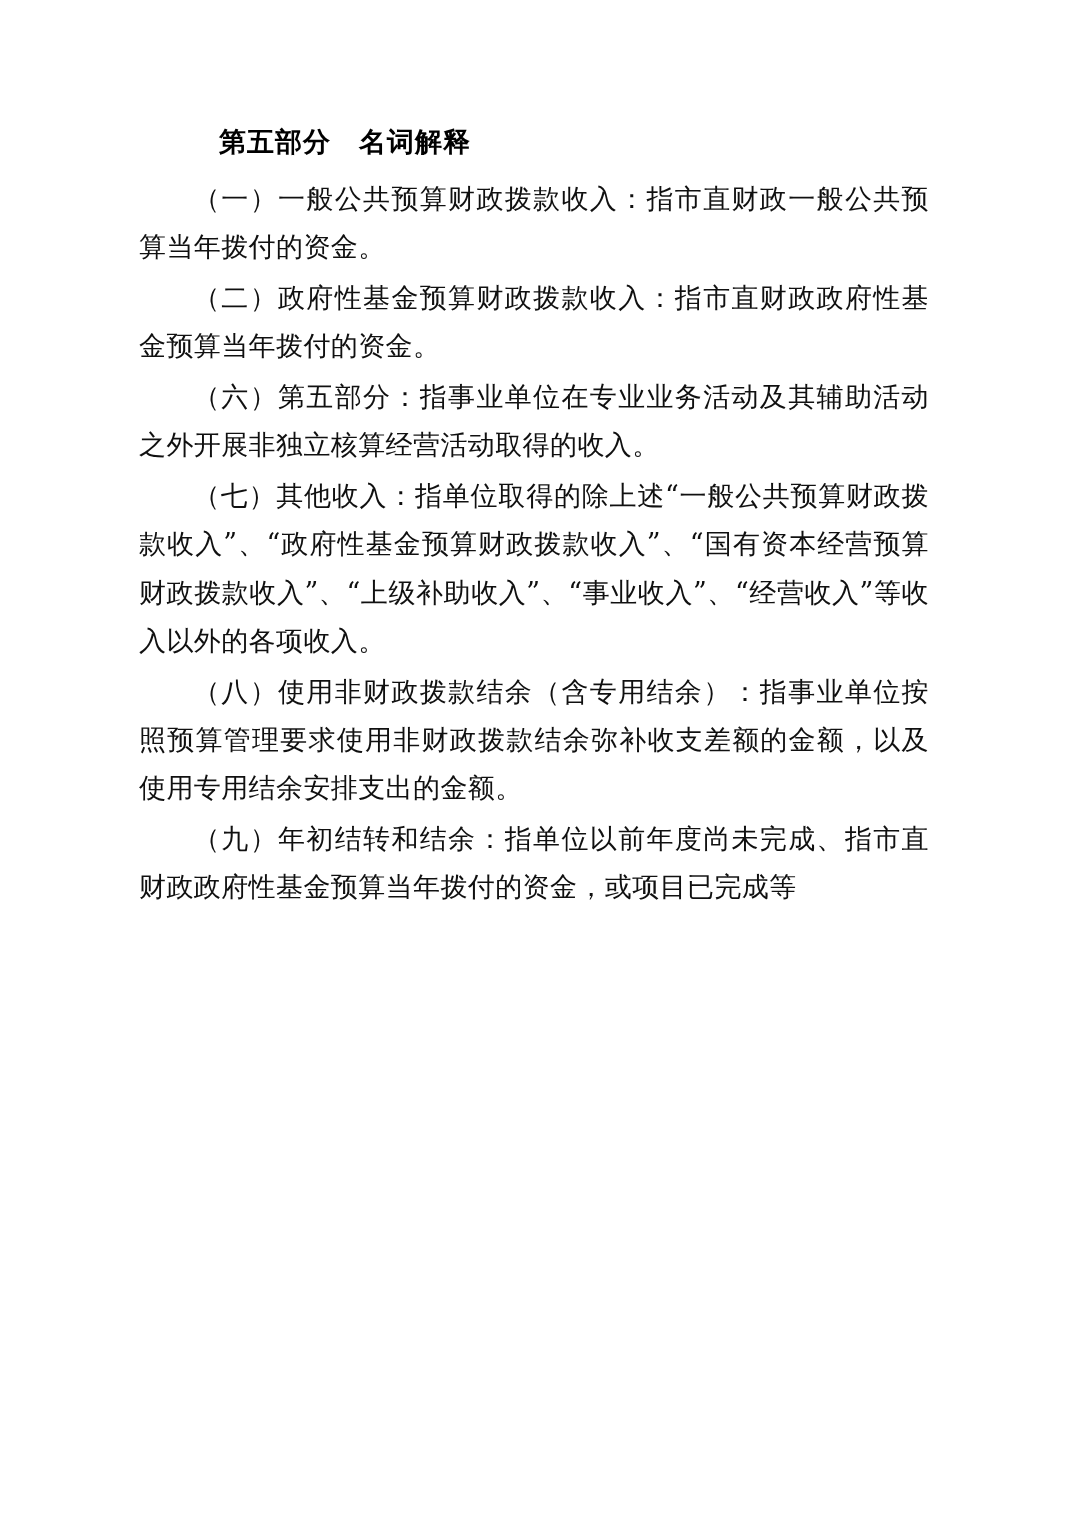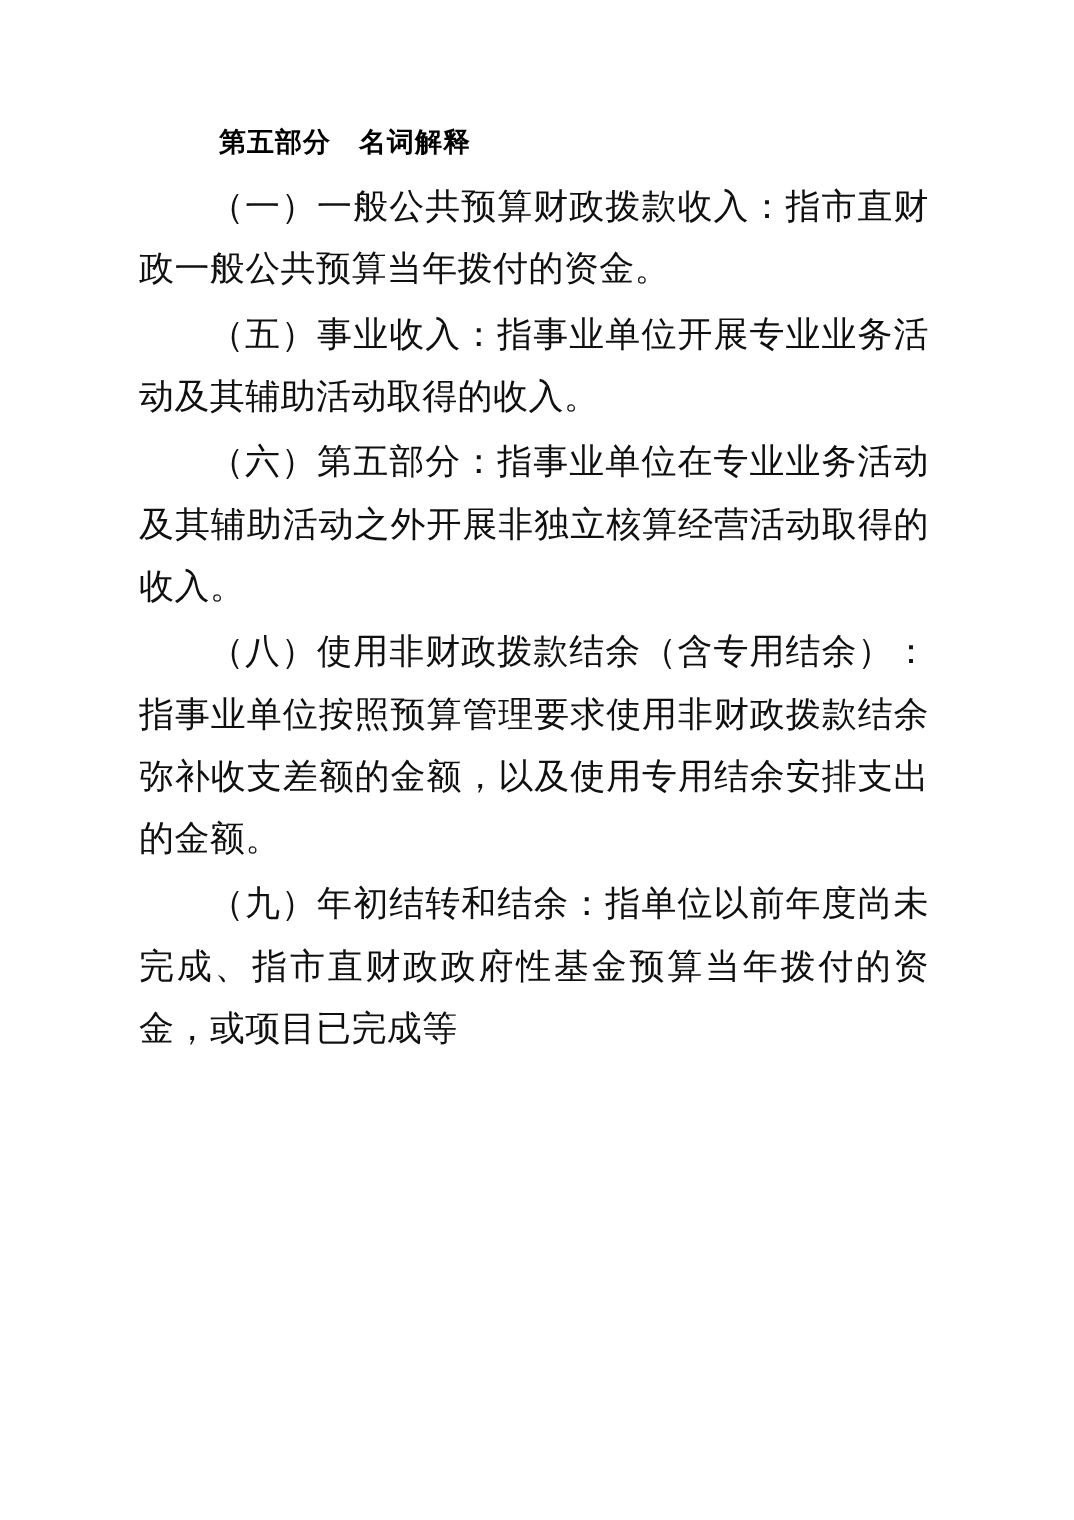--- a/index.html
+++ b/index.html
@@ -27,21 +27,21 @@
     font-family: "DejaVu Sans", "Liberation Sans", sans-serif;
     font-size: 27px;
     font-weight: 700;
     letter-spacing: 1px;
     margin: 0 0 14px 0;
     padding-left: 80px;
     line-height: 1.45;
     color: #000;
   }
   .para {
-    font-size: 35px;
+    font-size: 27px;
     line-height: 1.78;
     margin: 0 0 3px 0;
     text-align: justify;
     text-justify: inter-ideograph;
     text-indent: 2em;
     letter-spacing: 0.4px;
     color: #101010;
   }
   .page-number {
     position: absolute;
@@ -55,19 +55,20 @@
     margin-top: 37px;
   }
 </style>
 </head>
 <body>
 
 <div class="page">
   <div class="content">
     <h1 class="heading">第五部分　名词解释</h1>
     <p class="para">（一）一般公共预算财政拨款收入：指市直财政一般公共预算当年拨付的资金。</p>
-    <p class="para">（五）事业收入：指事业单位开展专业业务活动及其辅助活动取得的收入。</p>
+    <p class="para">（二）政府性基金预算财政拨款收入：指市直财政政府性基金预算当年拨付的资金。</p>
     <p class="para">（六）第五部分：指事业单位在专业业务活动及其辅助活动之外开展非独立核算经营活动取得的收入。</p>
+    <p class="para">（七）其他收入：指单位取得的除上述“一般公共预算财政拨款收入”、“政府性基金预算财政拨款收入”、“国有资本经营预算财政拨款收入”、“上级补助收入”、“事业收入”、“经营收入”等收入以外的各项收入。</p>
     <p class="para">（八）使用非财政拨款结余（含专用结余）：指事业单位按照预算管理要求使用非财政拨款结余弥补收支差额的金额，以及使用专用结余安排支出的金额。</p>
     <p class="para">（九）年初结转和结余：指单位以前年度尚未完成、指市直财政政府性基金预算当年拨付的资金，或项目已完成等</p>
   </div>
   <div class="page-number">24</div>
 </div>
 
 </body></html>

